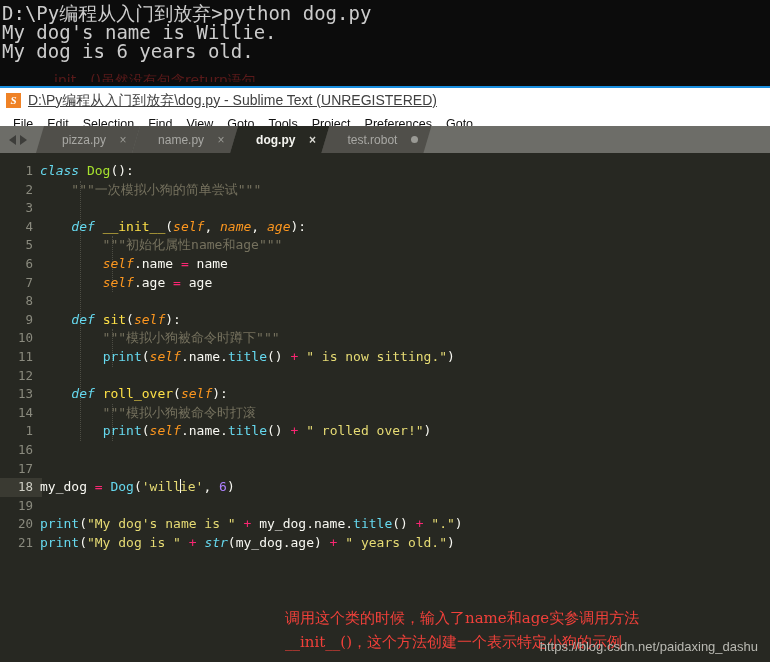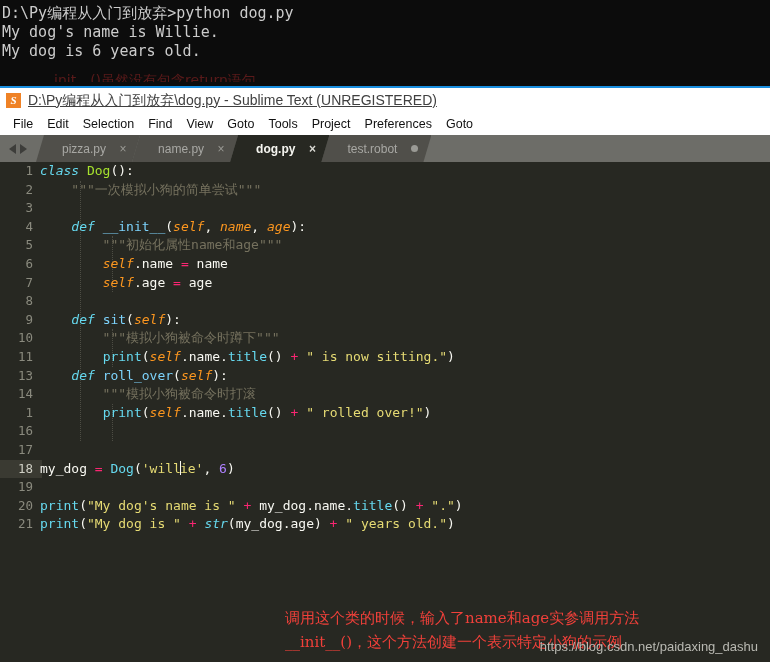--- a/index.html
+++ b/index.html
@@ -11,21 +11,21 @@
   }
   #app { position: relative; width: 770px; height: 662px; }
 
   
   .console {
     position: absolute; left: 0; top: 0; width: 770px; height: 86px;
     background: #0c0c0c; overflow: hidden;
   }
   .console-lines {
     font-family: "DejaVu Sans Mono", "Liberation Mono", monospace;
-    font-size: 15px; line-height: 19px; color: #cccccc;
+    font-size: 19px; line-height: 19px; color: #cccccc;
     padding: 4px 0 0 2px; white-space: pre;
   }
   .console-ghost {
     position: absolute; left: 40px; top: 72px;
     font-family: "DejaVu Sans", sans-serif; font-size: 14px;
     color: #5a1a1a; white-space: pre; overflow: hidden; height: 10px;
   }
   .console-accent {
     position: absolute; left: 0; top: 86px; width: 770px; height: 2px;
     background: #1a8fe0;
@@ -59,21 +59,21 @@
     background: #ffffff; display: flex; align-items: center;
     padding-left: 6px;
   }
   .menu-item {
     font-size: 12.5px; color: #111111; padding: 0 7px;
     white-space: nowrap; cursor: default;
   }
 
   
   .tabbar {
-    position: absolute; left: 0; top: 135px; width: 770px; height: 27px;
+    position: absolute; left: 0; top: 126px; width: 770px; height: 27px;
     background: #6d6d68; display: flex; align-items: flex-end;
   }
   .tab-arrows {
     width: 36px; height: 27px; display: flex; align-items: center;
     justify-content: center; gap: 4px; flex: none;
   }
   .arrow {
     width: 0; height: 0; border-top: 5px solid transparent;
     border-bottom: 5px solid transparent;
   }
@@ -125,21 +125,21 @@
   
   .guides { position: absolute; left: 0; top: 0; width: 100%; height: 100%; }
   .guide {
     position: absolute; width: 1px;
     border-left: 1px dotted #4d4d44;
   }
 
   
   .k   { color: #66d9ef; font-style: italic; }  
   .cls { color: #a6e22e; }                       
-  .fn  { color: #7dd3fc; }                       
+  .fn  { color: #fde047; }                       
   .par { color: #fd971f; font-style: italic; }   
   .bi  { color: #66d9ef; font-style: italic; text-align: right; }   
   .mth { color: #66d9ef; }                       
   .str { color: #e6db74; }                       
   .num { color: #ae81ff; }                       
   .op  { color: #f92672; }                       
   .pl  { color: #f8f8f2; }                       
   .cm  { color: #75715e; }                       
 
   .caret {
@@ -230,20 +230,21 @@
         <div class="row"><span class="gutter">2</span><span class="src"><span class="cm">    """一次模拟小狗的简单尝试"""</span></span></div>
         <div class="row"><span class="gutter">3</span><span class="src"></span></div>
         <div class="row"><span class="gutter">4</span><span class="src"><span class="pl">    </span><span class="k">def </span><span class="fn">__init__</span><span class="pl">(</span><span class="par">self</span><span class="pl">, </span><span class="par">name</span><span class="pl">, </span><span class="par">age</span><span class="pl">):</span></span></div>
         <div class="row"><span class="gutter">5</span><span class="src"><span class="cm">        """初始化属性name和age"""</span></span></div>
         <div class="row"><span class="gutter">6</span><span class="src"><span class="pl">        </span><span class="par">self</span><span class="pl">.name </span><span class="op">=</span><span class="pl"> name</span></span></div>
         <div class="row"><span class="gutter">7</span><span class="src"><span class="pl">        </span><span class="par">self</span><span class="pl">.age </span><span class="op">=</span><span class="pl"> age</span></span></div>
         <div class="row"><span class="gutter">8</span><span class="src"></span></div>
         <div class="row"><span class="gutter">9</span><span class="src"><span class="pl">    </span><span class="k">def </span><span class="fn">sit</span><span class="pl">(</span><span class="par">self</span><span class="pl">):</span></span></div>
         <div class="row"><span class="gutter">10</span><span class="src"><span class="cm">        """模拟小狗被命令时蹲下"""</span></span></div>
         <div class="row"><span class="gutter">11</span><span class="src"><span class="pl">        </span><span class="mth">print</span><span class="pl">(</span><span class="par">self</span><span class="pl">.name.</span><span class="mth">title</span><span class="pl">() </span><span class="op">+</span><span class="str"> " is now sitting."</span><span class="pl">)</span></span></div>
+        <div class="row"><span class="gutter">12</span><span class="src"></span></div>
         <div class="row"><span class="gutter">13</span><span class="src"><span class="pl">    </span><span class="k">def </span><span class="fn">roll_over</span><span class="pl">(</span><span class="par">self</span><span class="pl">):</span></span></div>
         <div class="row"><span class="gutter">14</span><span class="src"><span class="cm">        """模拟小狗被命令时打滚</span></span></div>
         <div class="row"><span class="gutter">1</span><span class="src"><span class="pl">        </span><span class="mth">print</span><span class="pl">(</span><span class="par">self</span><span class="pl">.name.</span><span class="mth">title</span><span class="pl">() </span><span class="op">+</span><span class="str"> " rolled over!"</span><span class="pl">)</span></span></div>
         <div class="row"><span class="gutter">16</span><span class="src"></span></div>
         <div class="row"><span class="gutter">17</span><span class="src"></span></div>
         <div class="row active"><span class="gutter">18</span><span class="src"><span class="pl">my_dog </span><span class="op">=</span><span class="pl"> </span><span class="mth">Dog</span><span class="pl">(</span><span class="str">'will</span><span class="caret"></span><span class="str">ie'</span><span class="pl">, </span><span class="num">6</span><span class="pl">)</span></span></div>
         <div class="row"><span class="gutter">19</span><span class="src"></span></div>
         <div class="row"><span class="gutter">20</span><span class="src"><span class="mth">print</span><span class="pl">(</span><span class="str">"My dog's name is "</span><span class="pl"> </span><span class="op">+</span><span class="pl"> my_dog.name.</span><span class="mth">title</span><span class="pl">() </span><span class="op">+</span><span class="str"> "."</span><span class="pl">)</span></span></div>
         <div class="row"><span class="gutter">21</span><span class="src"><span class="mth">print</span><span class="pl">(</span><span class="str">"My dog is "</span><span class="pl"> </span><span class="op">+</span><span class="pl"> </span><span class="bi">str</span><span class="pl">(my_dog.age) </span><span class="op">+</span><span class="str"> " years old."</span><span class="pl">)</span></span></div>
       </div>

